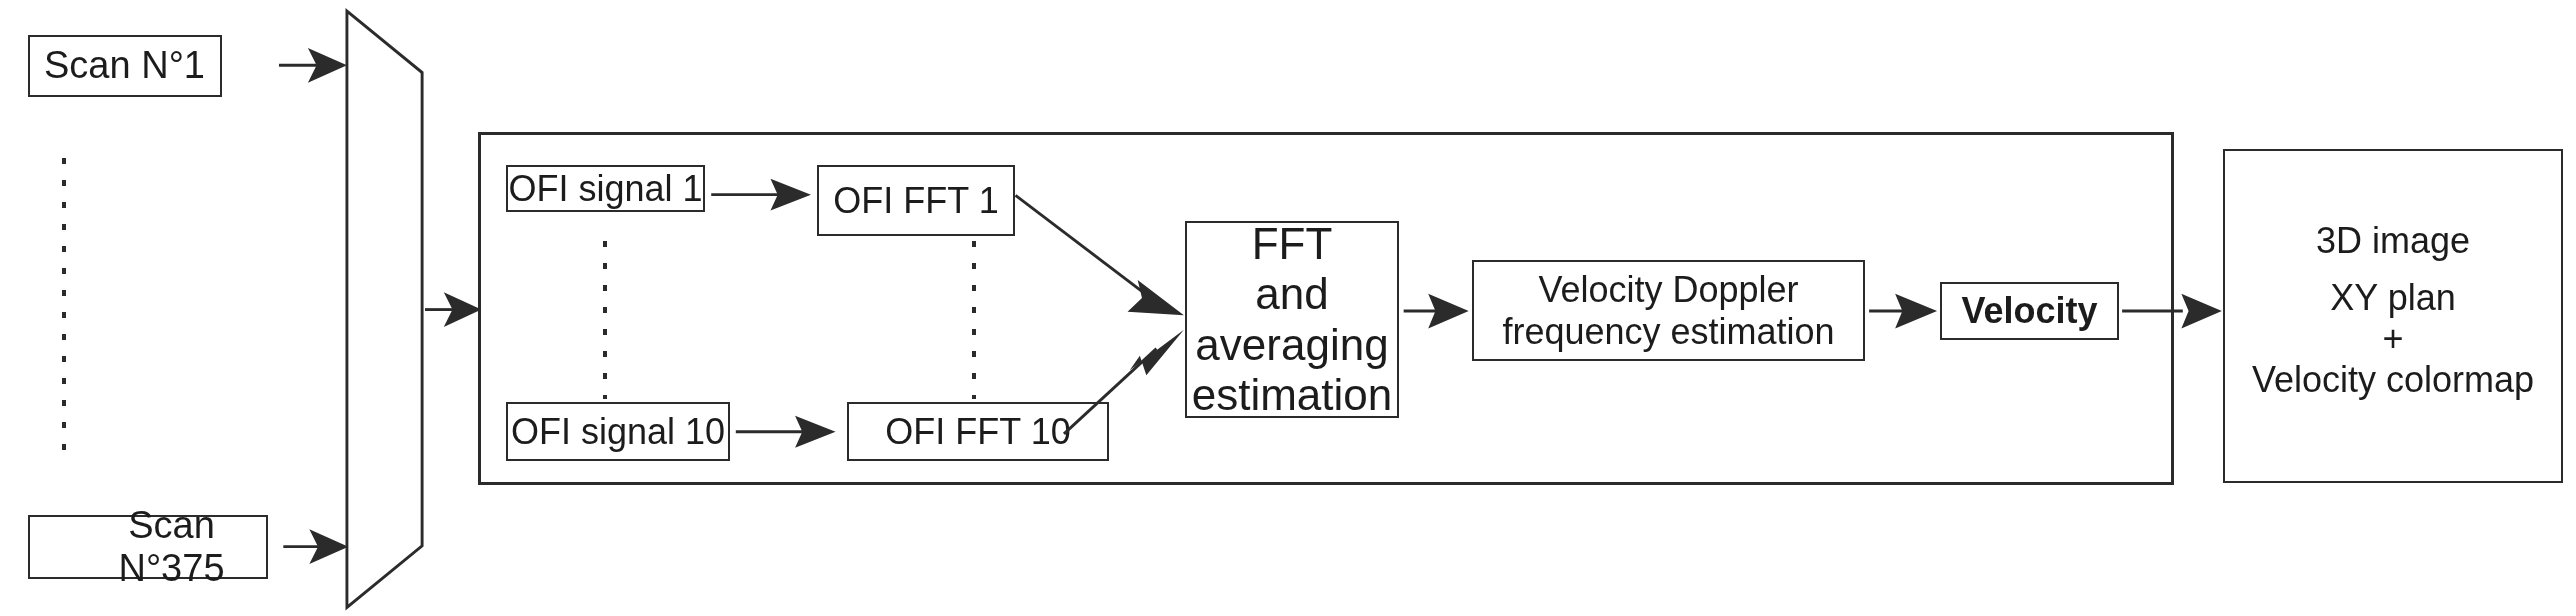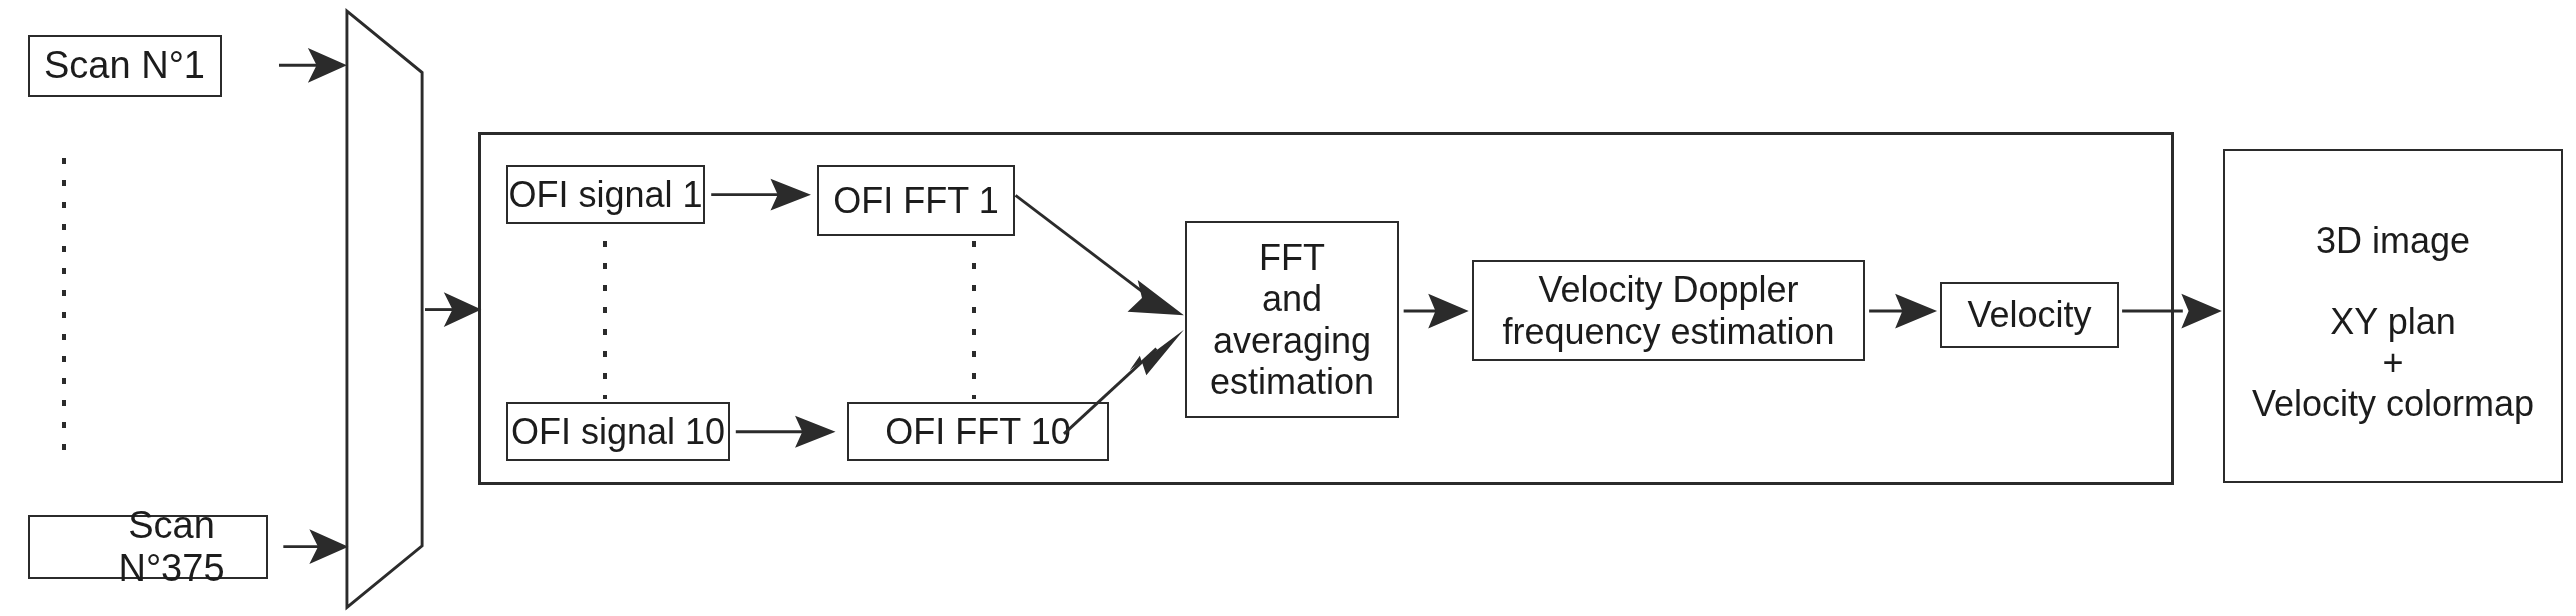--- a/index.html
+++ b/index.html
@@ -47,58 +47,58 @@
   </div>
 
   <div class="vdots" style="left:62px;top:158px;height:292px;"></div>
 
   <div class="box" style="left:27.5px;top:515px;width:240px;height:64px;font-size:38px;padding-left:48px;">
     <span>Scan N°375</span>
   </div>
 
   <div class="box" style="left:478px;top:132px;width:1696px;height:353px;border-width:3.6px;"></div>
 
-  <div class="box" style="left:506px;top:165px;width:199px;height:59px;font-size:36px;">
+  <div class="box" style="left:506px;top:165px;width:199px;height:47px;font-size:36px;">
     <span>OFI signal 1</span>
   </div>
 
   <div class="vdots" style="left:603px;top:241px;height:158px;"></div>
 
   <div class="box" style="left:506px;top:402px;width:224px;height:59px;font-size:36px;">
     <span>OFI signal 10</span>
   </div>
 
   <div class="box" style="left:817px;top:165px;width:198px;height:71px;font-size:36px;">
     <span>OFI FFT 1</span>
   </div>
 
   <div class="vdots" style="left:972px;top:241px;height:158px;"></div>
 
   <div class="box" style="left:847px;top:402px;width:262px;height:59px;font-size:36px;">
     <span>OFI FFT 10</span>
   </div>
 
-  <div class="box multiline" style="left:1185px;top:221px;width:214px;height:197px;font-size:36px;">
+  <div class="box multiline" style="left:1185px;top:221px;width:214px;height:197px;font-size:44px;">
     <span>FFT</span>
     <span>and</span>
     <span>averaging</span>
     <span>estimation</span>
   </div>
 
   <div class="box multiline" style="left:1472px;top:260px;width:393px;height:101px;font-size:36px;">
     <span>Velocity Doppler</span>
     <span>frequency estimation</span>
   </div>
 
-  <div class="box" style="left:1940px;top:282px;width:179px;height:66px;font-size:36px;">
+  <div class="box" style="left:1940px;top:282px;width:179px;height:58px;font-size:36px;font-weight:bold;">
     <span>Velocity</span>
   </div>
 
   <div class="box multiline t3d" style="left:2223px;top:149px;width:340px;height:334px;font-size:36px;justify-content:flex-start;padding-top:69px;">
-    <span style="margin-bottom:40px;">3D image</span>
+    <span style="margin-bottom:16px;">3D image</span>
     <span>XY plan</span>
     <span>+</span>
     <span>Velocity colormap</span>
   </div>
 
   <svg class="overlay" viewBox="0 0 3564 853">
 
     <path class="stroke" d="M 480 15 L 480 840 L 584 755 L 584 100 Z"></path>
 
     <g>

